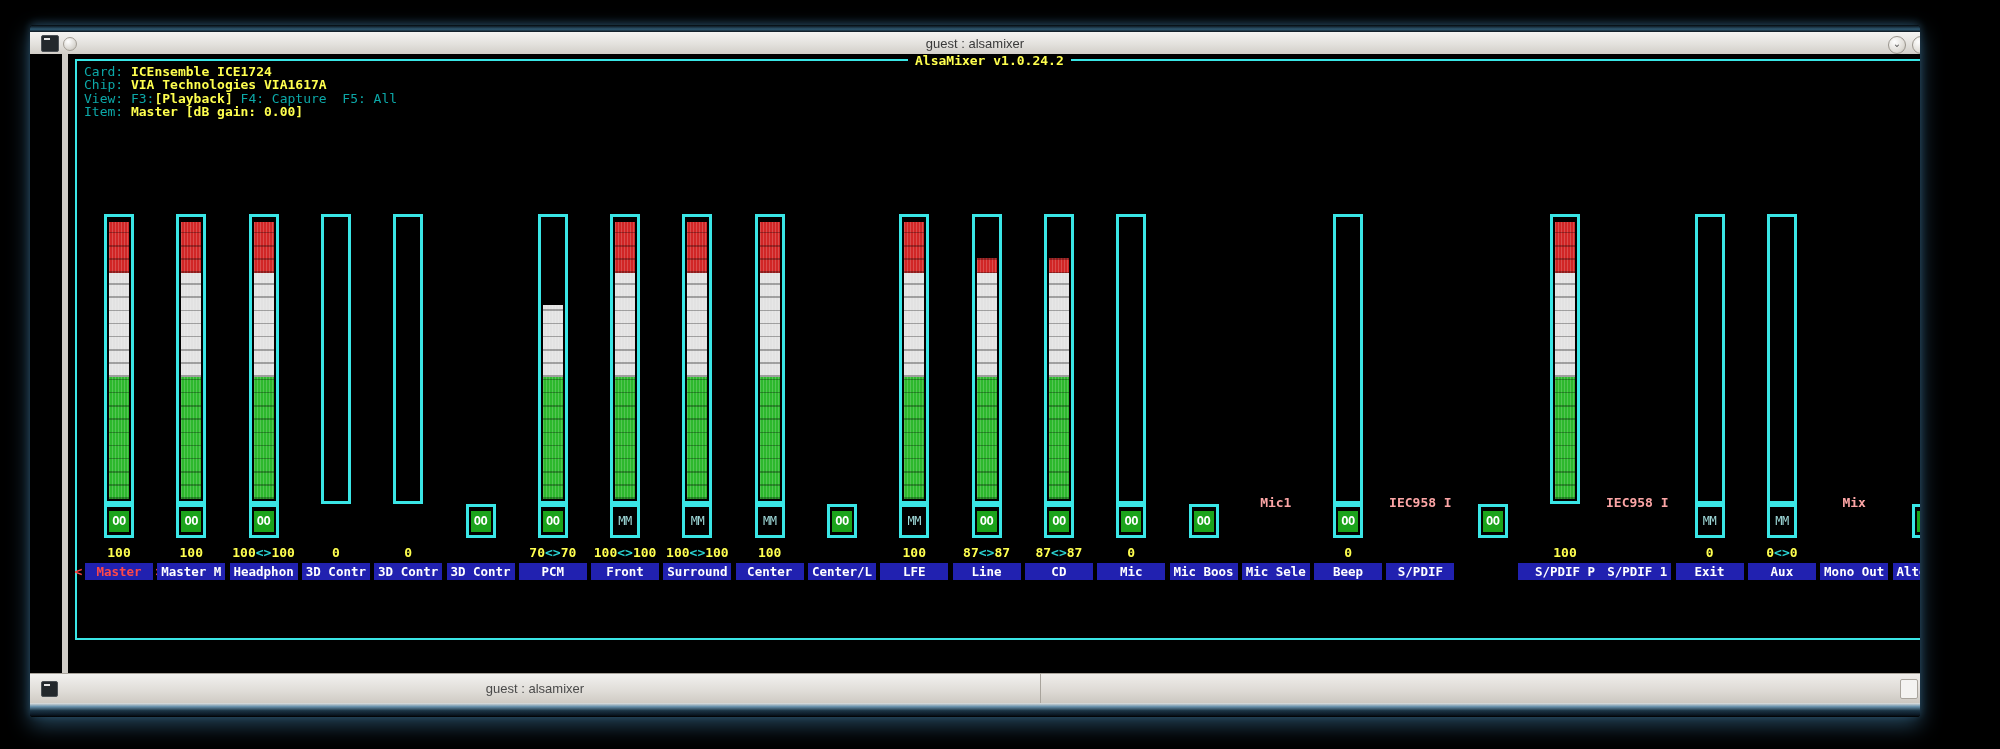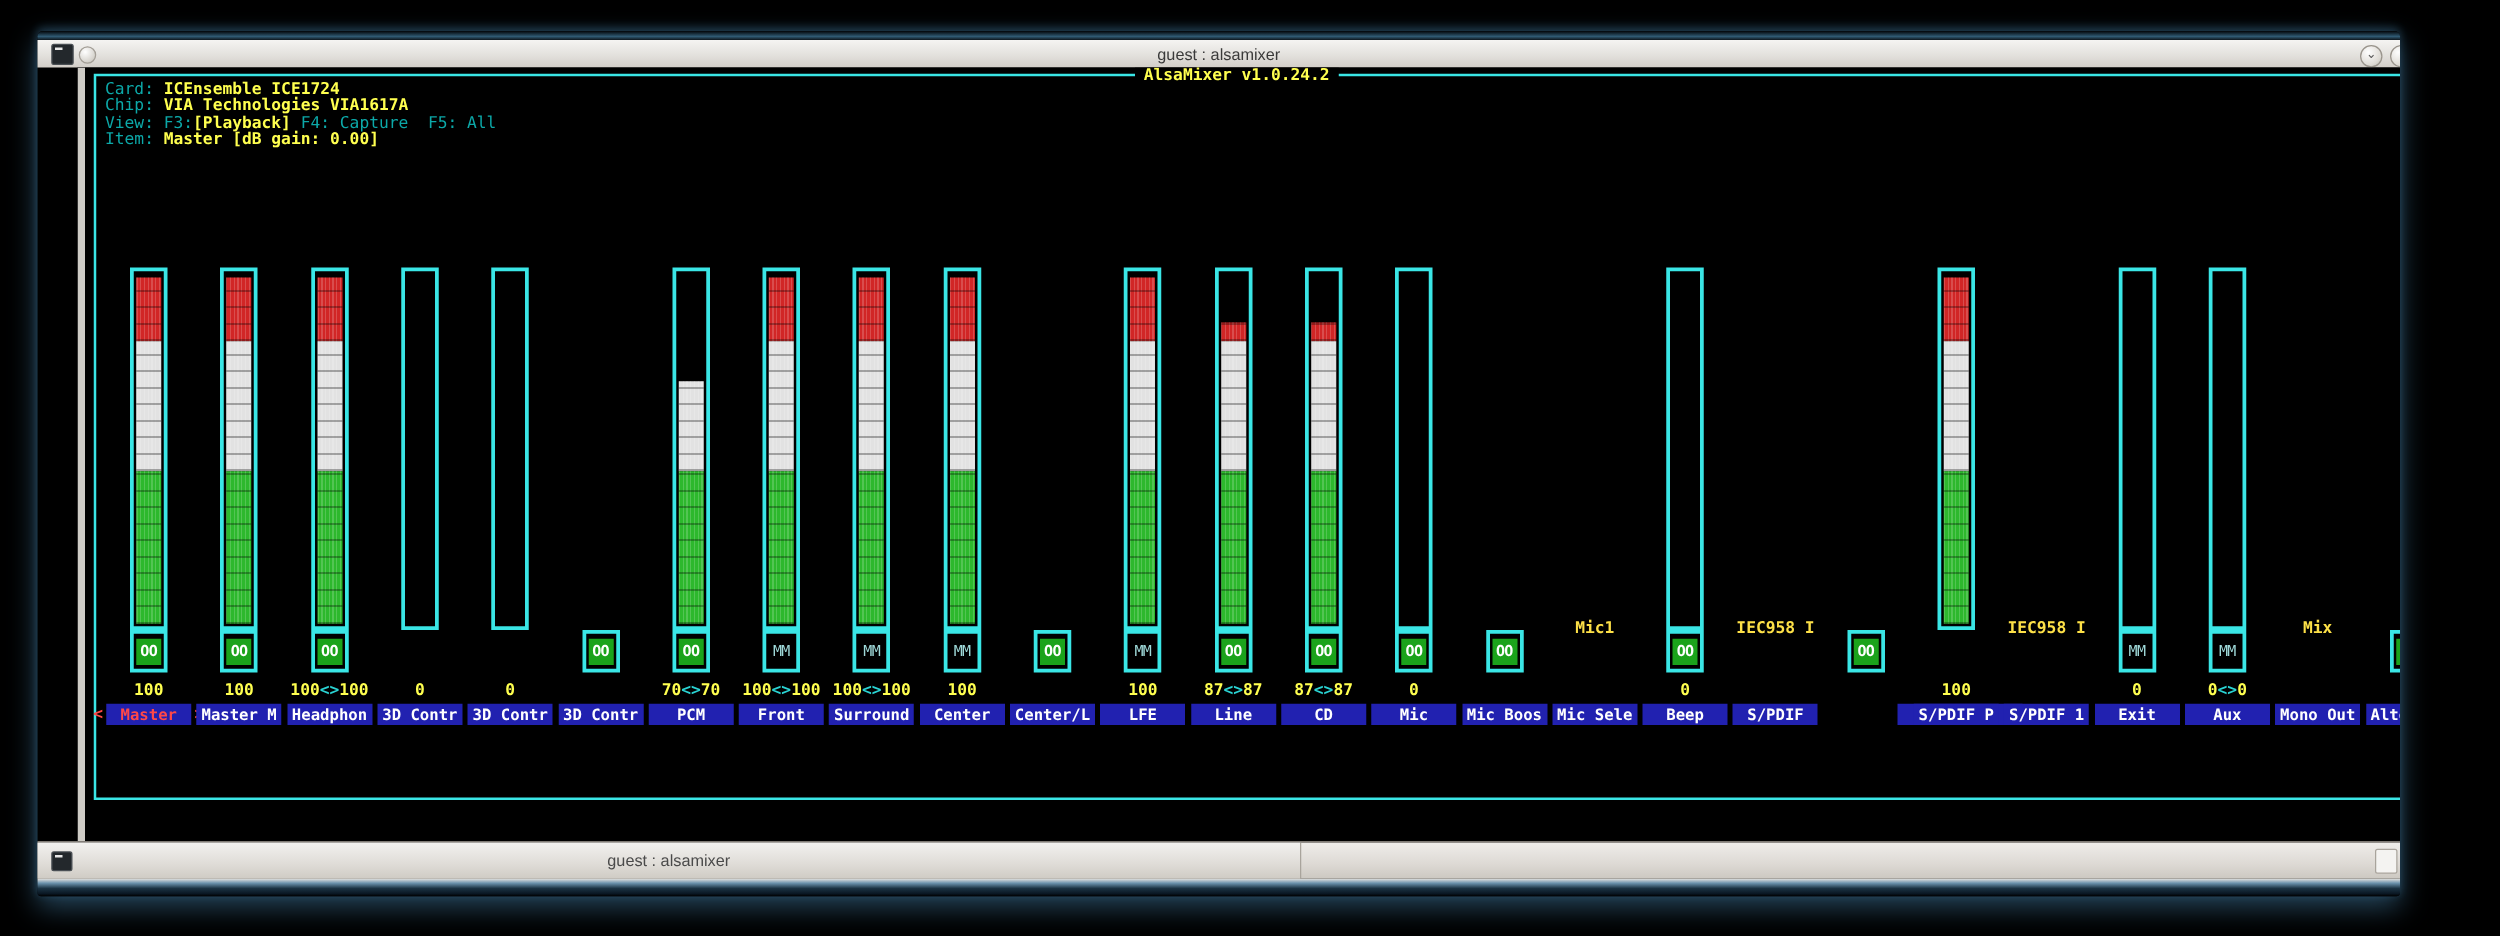--- a/index.html
+++ b/index.html
@@ -55,21 +55,21 @@
   .switchbox{position:absolute;top:450px;width:30px;height:34px;border:3px solid #3ae6e6;
              box-sizing:border-box;background:#000;display:flex;align-items:center;justify-content:center;}
   .sw{width:20px;height:21px;display:flex;align-items:center;justify-content:center;
       font-size:12px;letter-spacing:-0.5px;}
   .sw.on{background:#1ba31b;color:#ffffff;font-weight:bold;}
   .sw.off{background:transparent;color:#9fd9d9;font-weight:normal;}
   .chan-value{position:absolute;top:492px;width:96px;text-align:center;
               color:#ffff4f;font-weight:bold;height:14px;line-height:14px;}
   .chan-value .sep{color:#2ad4d4;}
   .chan-enum{position:absolute;top:442px;width:120px;text-align:center;
-             color:#fde047;font-weight:bold;height:14px;line-height:14px;}
+             color:#fca5a5;font-weight:bold;height:14px;line-height:14px;}
   .chan-label{position:absolute;top:509px;height:17px;line-height:17px;width:68px;
               text-align:center;background:#2121b0;color:#fff;font-weight:bold;font-size:12.5px;
               overflow:hidden;}
   .chan-label.selected{color:#ff4848;}
   .marker{position:absolute;top:509px;height:17px;line-height:17px;color:#ff4848;
           font-weight:bold;font-size:13px;width:11px;text-align:center;}
   .tabbar{height:29px;background:linear-gradient(180deg,#efedea 0%,#ddd9d4 60%,#ccc8c1 100%);
           position:relative;border-top:1px solid #a9a49c;overflow:hidden;}
   .tab{position:absolute;left:0;top:0;bottom:0;width:1010px;border-right:1px solid #a9a49c;
        display:flex;align-items:center;justify-content:center;

